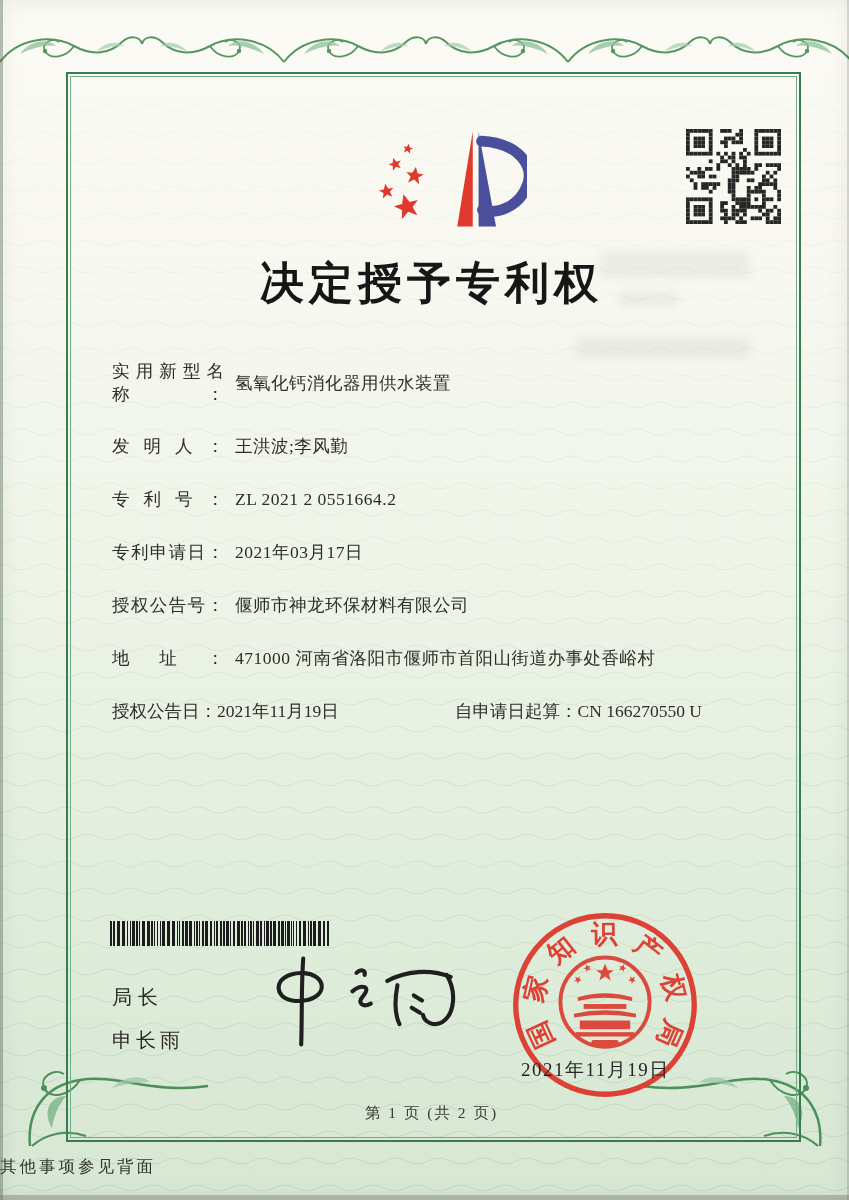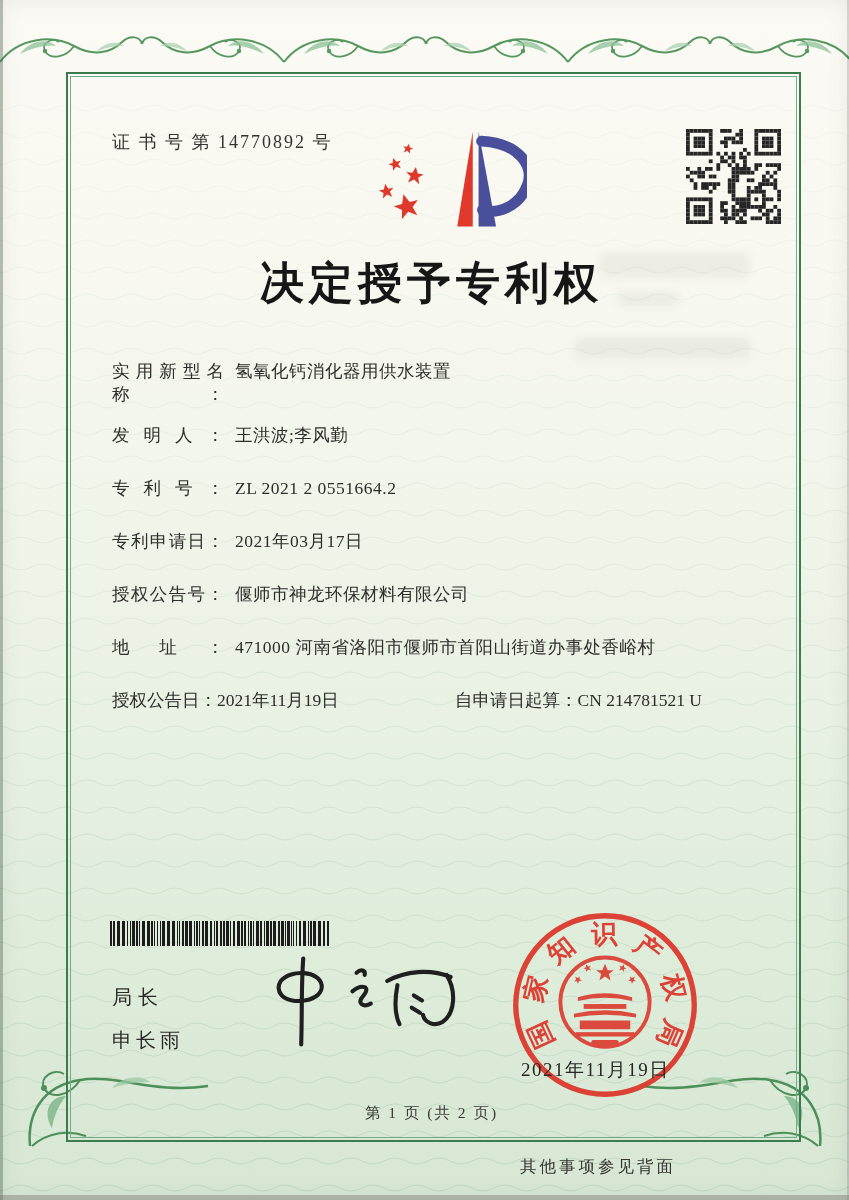--- a/index.html
+++ b/index.html
@@ -30,41 +30,41 @@
   .ghost{position:absolute;background:rgba(40,40,40,.055);filter:blur(4px);border-radius:4px;}
   .g1{left:600px;top:252px;width:150px;height:26px;}
   .g2{left:575px;top:338px;width:175px;height:20px;}
   .g3{left:618px;top:292px;width:60px;height:14px;}
 
   .title{position:absolute;left:66px;top:254px;width:731px;text-align:center;
     font-size:44px;font-weight:bold;letter-spacing:5px;color:#161616;}
 
   .content{position:absolute;left:112px;top:360px;width:642px;}
   .field-row{display:flex;margin-bottom:30px;font-size:17.5px;line-height:23px;}
-  .field-row.first{margin-bottom:18px;}
+  .field-row.first{margin-bottom:29px;align-items:center;}
   .field-label{flex:0 0 112px;width:112px;text-align:justify;text-align-last:justify;}
   .field-value{margin-left:11px;letter-spacing:.5px;}
   .grant-row{position:relative;font-size:17.5px;line-height:23px;height:23px;font-family:Liberation Serif, serif;}
   .grant-no-group{position:absolute;left:343px;top:0;}
 
   .paras{margin-top:9px;font-size:17px;line-height:34px;text-align:justify;color:#2c2b28;}
   .paras p{margin:0;text-indent:2em;}
 
   .barcode{position:absolute;left:110px;top:921px;width:230px;height:25px;font-size:0;}
   .barcode i{display:inline-block;height:100%;background:#1c1c1c;vertical-align:top;}
 
   .signer{position:absolute;left:112px;top:984px;font-size:20px;letter-spacing:6px;color:#2b2a28;}
   .signer .name{margin-top:16px;letter-spacing:4px;}
   .signature{position:absolute;left:250px;top:946px;}
 
   .seal{position:absolute;left:508px;top:908px;opacity:.96;}
   .seal-date{position:absolute;left:521px;top:1057px;font-size:19px;letter-spacing:1.5px;color:#262624;z-index:5;}
 
   .page-ind{position:absolute;left:66px;top:1103px;width:731px;text-align:center;font-size:15.5px;letter-spacing:2px;color:#3a3a36;}
-  .back-note{position:absolute;left:0;top:1156px;width:676px;text-align:right;font-size:16.5px;letter-spacing:3px;color:#34332f;}
+  .back-note{position:absolute;left:0;top:1156px;width:676px;text-align:left;font-size:16.5px;letter-spacing:3px;color:#34332f;}
 </style>
 </head>
 <body>
 
 <div class="paper">
 
   <svg width="0" height="0" style="position:absolute">
     <defs>
       <path id="st" d="M0,-10 L2.94,-3.09 L9.51,-3.09 L4.19,1.18 L6.12,8.09 L0,3.82 L-6.12,8.09 L-4.19,1.18 L-9.51,-3.09 L-2.94,-3.09 Z"></path>
       <g id="scroll">
@@ -147,21 +147,20 @@
   <div class="frame"></div>
 
   <div class="edge-left"></div>
   <div class="edge-right"></div>
   <div class="edge-bottom"></div>
 
   <div class="ghost g1"></div>
   <div class="ghost g2"></div>
   <div class="ghost g3"></div>
 
-  <div class="cert-no">证 书 号 第 14770892 号</div>
 
   <svg class="logo" width="155" height="120" viewBox="0 0 160 120">
     <path d="M104,14 L88,112 L104,112 Z" fill="#df382c"></path>
     <path d="M110,14 L128,112 L110,112 Z" fill="#4a4f9c"></path>
     <path d="M113,24 C152,26 168,50 160,70 C152,92 128,100 114,95" fill="none" stroke="#4a4f9c" stroke-width="11" stroke-linecap="round"></path>
     <g fill="#df382c">
       <use href="#st" transform="translate(37,32) scale(0.55) rotate(12)"></use>
       <use href="#st" transform="translate(24,48) scale(0.7) rotate(-18)"></use>
       <use href="#st" transform="translate(44,60) scale(0.95) rotate(8)"></use>
       <use href="#st" transform="translate(15,76) scale(0.8) rotate(-10)"></use>
@@ -479,21 +478,21 @@
       <span class="field-label">授权公告号：</span>
       <span class="field-value">偃师市神龙环保材料有限公司</span>
     </div>
     <div class="field-row">
       <span class="field-label">地址：</span>
       <span class="field-value">471000 河南省洛阳市偃师市首阳山街道办事处香峪村</span>
     </div>
     <div class="grant-row">
       <span>授权公告日：</span><span>2021年11月19日</span>
       <span class="grant-no-group">
-        <span>自申请日起算：</span><span>CN 214781521 U</span>
+        <span>自申请日起算：</span><span>CN 166270550 U</span>
       </span>
     </div>
   </div>
 
   <div class="barcode" id="barcode"><i style="width:2px;margin-right:1px"></i><i style="width:2px;margin-right:2px"></i><i style="width:3px;margin-right:2px"></i><i style="width:3px;margin-right:2px"></i><i style="width:1px;margin-right:2px"></i><i style="width:1px;margin-right:1px"></i><i style="width:3px;margin-right:1px"></i><i style="width:2px;margin-right:1px"></i><i style="width:1px;margin-right:2px"></i><i style="width:3px;margin-right:2px"></i><i style="width:3px;margin-right:1px"></i><i style="width:2px;margin-right:1px"></i><i style="width:1px;margin-right:2px"></i><i style="width:1px;margin-right:2px"></i><i style="width:1px;margin-right:1px"></i><i style="width:3px;margin-right:2px"></i><i style="width:3px;margin-right:2px"></i><i style="width:3px;margin-right:2px"></i><i style="width:1px;margin-right:1px"></i><i style="width:1px;margin-right:2px"></i><i style="width:2px;margin-right:1px"></i><i style="width:3px;margin-right:1px"></i><i style="width:3px;margin-right:2px"></i><i style="width:1px;margin-right:1px"></i><i style="width:2px;margin-right:1px"></i><i style="width:1px;margin-right:2px"></i><i style="width:2px;margin-right:1px"></i><i style="width:3px;margin-right:2px"></i><i style="width:2px;margin-right:2px"></i><i style="width:1px;margin-right:1px"></i><i style="width:2px;margin-right:2px"></i><i style="width:2px;margin-right:1px"></i><i style="width:2px;margin-right:1px"></i><i style="width:3px;margin-right:1px"></i><i style="width:1px;margin-right:2px"></i><i style="width:2px;margin-right:2px"></i><i style="width:3px;margin-right:1px"></i><i style="width:2px;margin-right:1px"></i><i style="width:2px;margin-right:2px"></i><i style="width:1px;margin-right:1px"></i><i style="width:2px;margin-right:1px"></i><i style="width:1px;margin-right:2px"></i><i style="width:3px;margin-right:1px"></i><i style="width:2px;margin-right:2px"></i><i style="width:1px;margin-right:1px"></i><i style="width:3px;margin-right:1px"></i><i style="width:2px;margin-right:1px"></i><i style="width:3px;margin-right:2px"></i><i style="width:2px;margin-right:1px"></i><i style="width:3px;margin-right:1px"></i><i style="width:1px;margin-right:1px"></i><i style="width:3px;margin-right:1px"></i><i style="width:1px;margin-right:1px"></i><i style="width:1px;margin-right:2px"></i><i style="width:1px;margin-right:2px"></i><i style="width:2px;margin-right:2px"></i><i style="width:3px;margin-right:2px"></i><i style="width:1px;margin-right:1px"></i><i style="width:2px;margin-right:1px"></i><i style="width:3px;margin-right:2px"></i><i style="width:3px;margin-right:2px"></i><i style="width:2px;margin-right:2px"></i><i style="width:2px;margin-right:2px"></i></div>
 
   <div class="signer">
     <div>局长</div>
     <div class="name">申长雨</div>
   </div>

